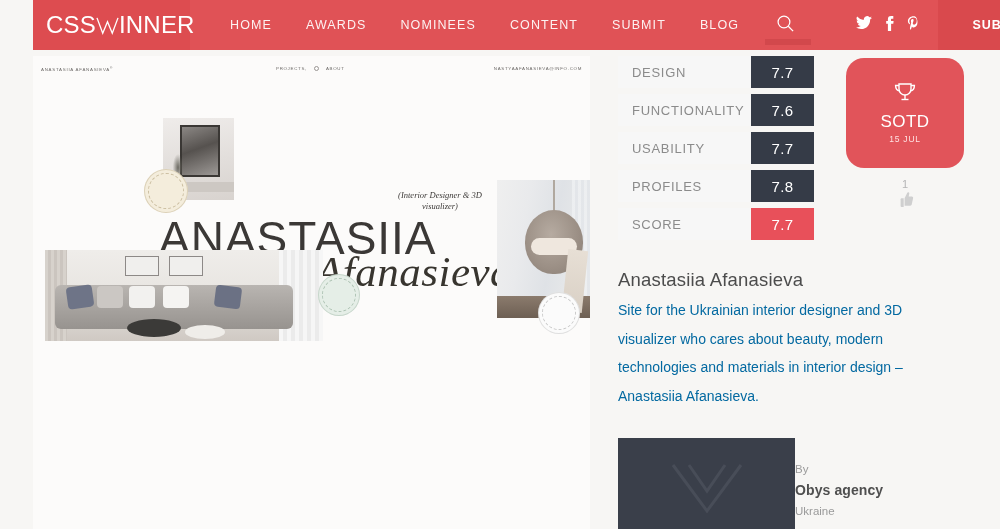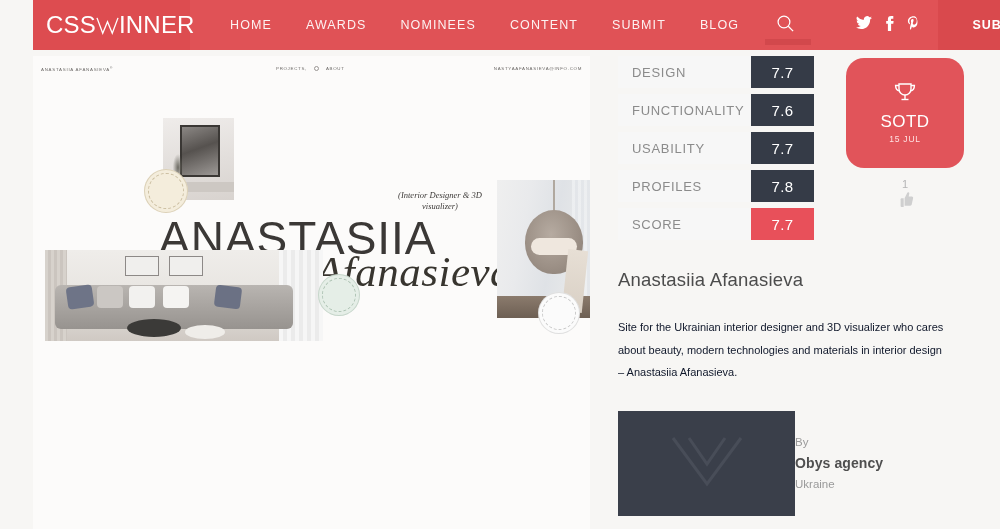--- a/index.html
+++ b/index.html
@@ -249,22 +249,22 @@
     display: flex; flex-direction: column; align-items: center; gap: 1px;
     cursor: pointer;
   }
   .like-count { font-size: 11px; color: #b5b5b5; }
 
   .site-title {
     margin-top: 29px; font-size: 18.5px; color: #4c4c4c; font-weight: normal;
     letter-spacing: .2px;
   }
   .site-desc {
-    margin-top: 25px; width: 333px; font-size: 11px; line-height: 2.05;
-    color: #0f172a;
+    margin-top: 5px; width: 333px; font-size: 14px; line-height: 2.05;
+    color: #0369a1;
   }
 
   .author-block {
     margin-top: 27px; display: flex; align-items: flex-start; 
   }
   .author-card {
     width: 177px; height: 105px; background: #3a3f4a;
     display: flex; align-items: center; justify-content: center;
   }
   .author-meta { padding-top: 25px; }

